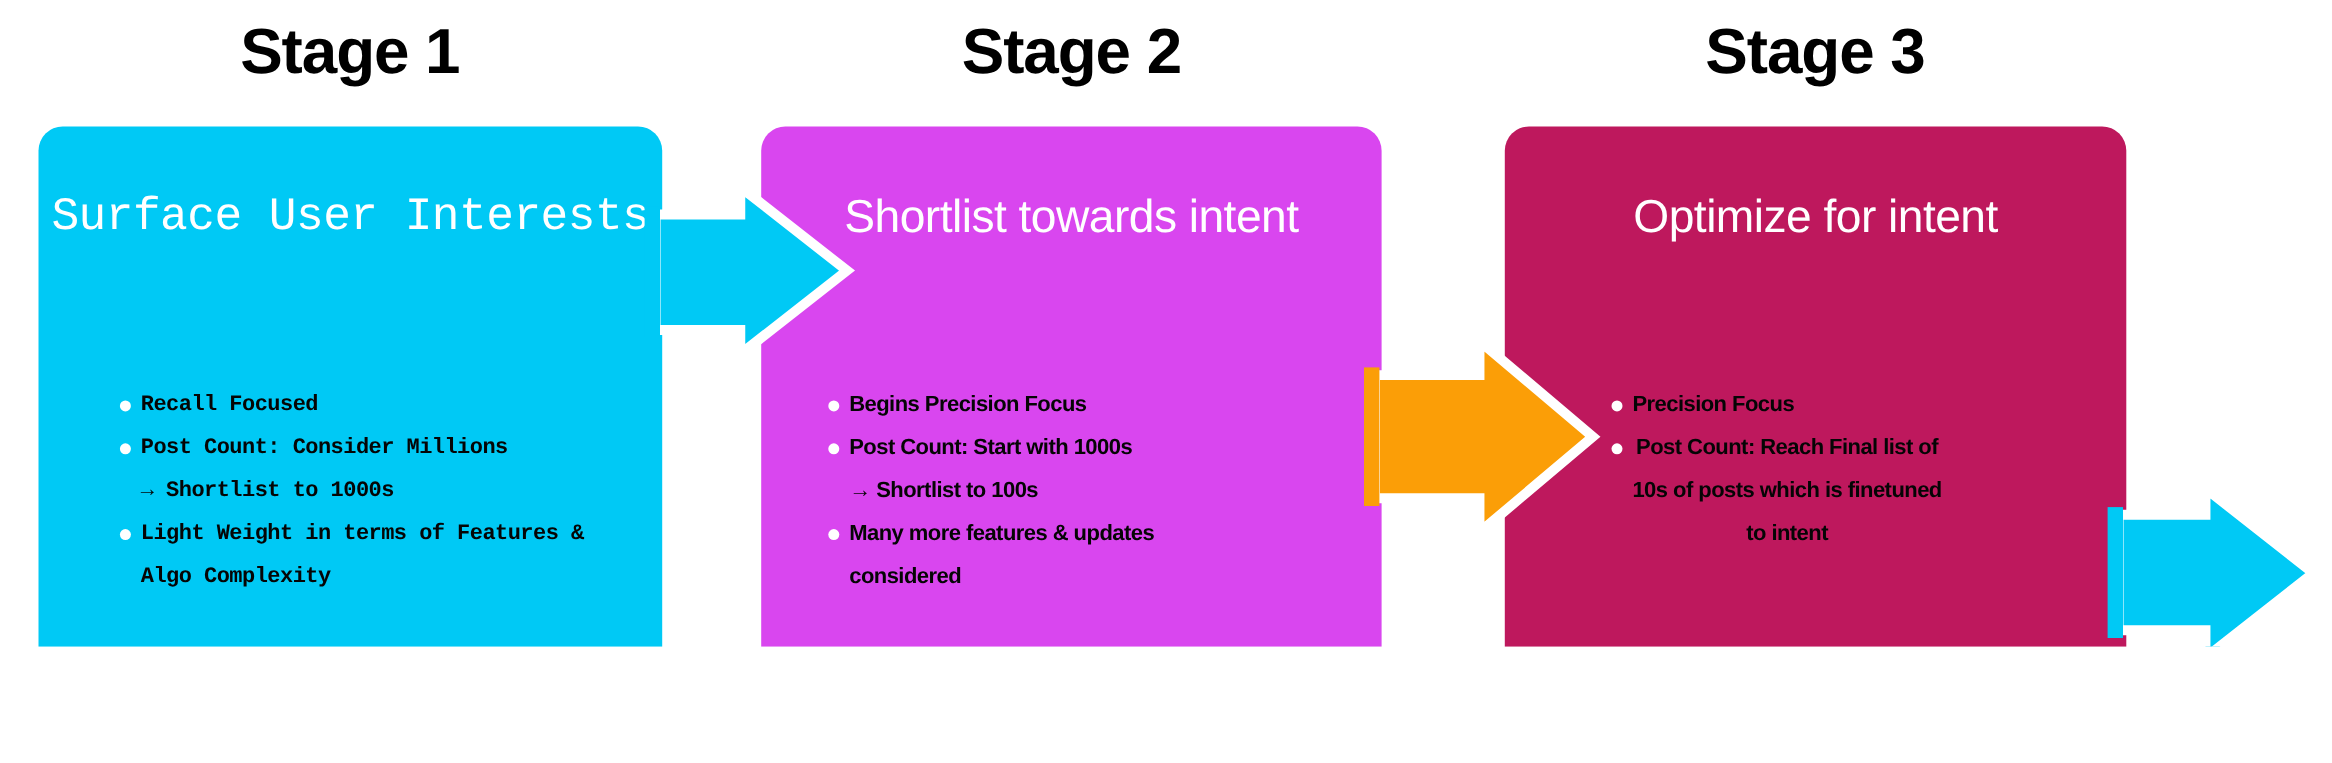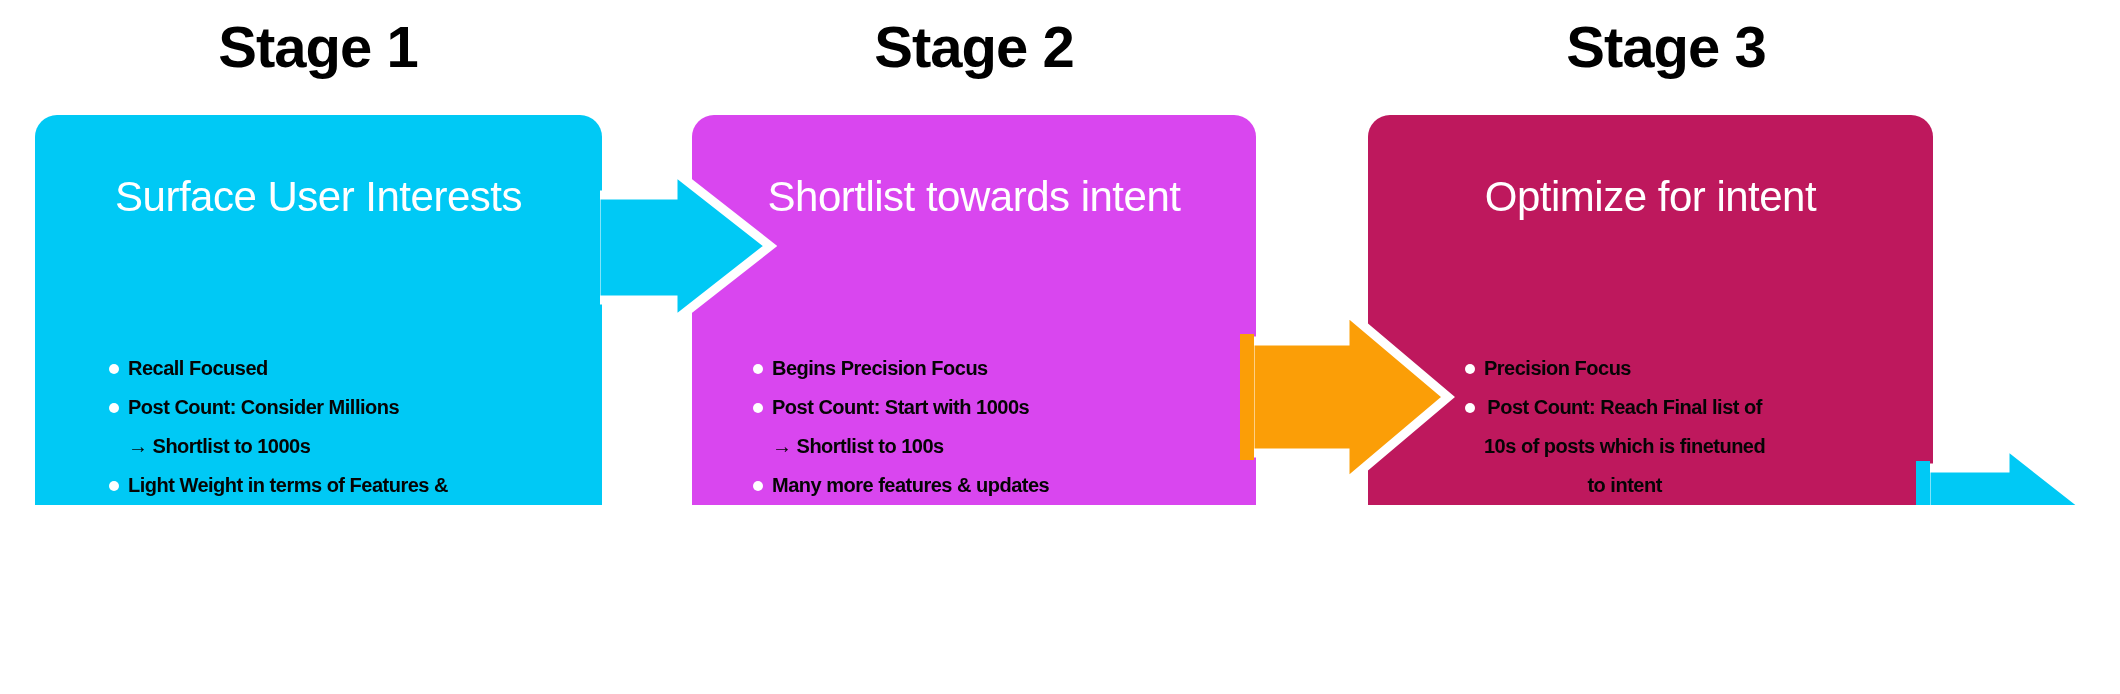--- a/index.html
+++ b/index.html
@@ -1,34 +1,34 @@
 <!DOCTYPE html>
 <html><head>
 <meta charset="utf-8">
 <style>
   html,body{margin:0;padding:0;background:#ffffff;}
   .canvas{
     position:relative;
-    width:2120px;height:505px;
+    width:2120px;height:588px;
     background:#ffffff;
     overflow:hidden;
     font-family:"Liberation Sans", sans-serif;
   }
   .stage-title{
     position:absolute;
     top:14px;
     transform:translateX(-50%);
     font-size:58px;
     font-weight:600;
     letter-spacing:-1px;
     color:#000000;
     line-height:1.15;
     white-space:nowrap;
   }
-  .t1{left:318px;} .t2{left:974px;} .t3{left:1650px;margin-left:16px;}
+  .t1{left:318px;} .t2{left:974px;} .t3{left:1650px;}
 
   .stage-box{
     position:absolute;
     top:115px;
     height:560px;
     border-radius:22px;
   }
   .b1{left:35px;width:567px;}
   .b2{left:692px;width:564px;}
   .b3{left:1368px;width:565px;}
@@ -81,21 +81,21 @@
 </style>
 </head>
 <body>
 
 <div class="canvas">
 
   <div class="stage-title t1">Stage 1</div>
   <div class="stage-title t2">Stage 2</div>
   <div class="stage-title t3">Stage 3</div>
 
-  <div class="stage-box b1" style="background: rgb(0, 201, 245);">
+  <div class="stage-box b1" style="background: rgb(0, 201, 245); font-family: Liberation Mono, monospace;">
     <div class="box-heading">Surface User Interests</div>
     <ul class="bullets bl1">
         <li>
           <span class="dot"></span>
           <span class="btxt">Recall Focused</span>
         </li>
         <li>
           <span class="dot"></span>
           <span class="btxt">Post Count: Consider Millions
 → Shortlist to 1000s</span>

